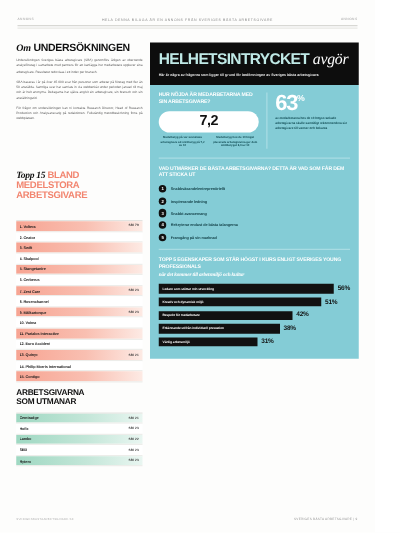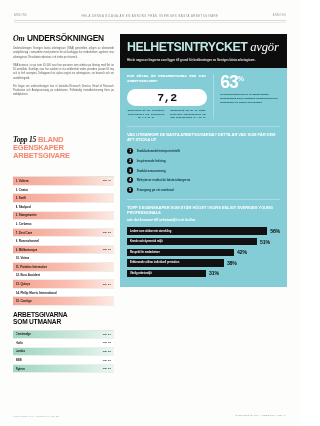--- a/index.html
+++ b/index.html
@@ -39,21 +39,21 @@
 
   
   .panel{position:absolute;left:120px;top:34px;width:167px;bottom:16px;}
   .hero{background:#0d0d0d;padding:7px 7px 6px 7px;box-sizing:border-box;}
   .hero h1{margin:0 12px 4px 0;font-size:12.4px;line-height:1;letter-spacing:-.5px;color:#bfe9e6;font-weight:700;white-space:nowrap;}
   .hero h1 .it{font-family:"Liberation Serif",serif;font-style:italic;font-weight:400;color:#ffffff;letter-spacing:-.2px;font-size:12.6px;}
   .hero p{margin:0;font-size:2.85px;line-height:1.55;color:#e6e6e6;font-weight:700;}
 
   .teal{background:#84ccd6;padding:6px 7px 7px 7px;box-sizing:border-box;}
   .qrow{display:flex;gap:6px;}
-  .qleft{flex:1.34;font-family:Liberation Mono, monospace;}
+  .qleft{flex:1.34;}
   .qright{flex:1;padding-left:6px;border-left:.5px solid #a8dce3;}
   .qtitle{font-size:4.15px;line-height:1.18;font-weight:700;color:#ffffff;letter-spacing:-.1px;margin:0 0 5px 0;text-transform:uppercase;}
   .pills{display:flex;gap:4px;}
   .pill{flex:1;background:#ffffff;border-radius:14px;text-align:center;padding:3px 0 3px 0;}
   .pill .v{font-size:11.5px;line-height:1;font-weight:700;color:#111;letter-spacing:-.4px;}
   .pcaps{display:flex;gap:4px;margin-top:3px;}
   .pcaps div{flex:1;font-size:2.25px;line-height:1.45;color:#0f4a52;text-align:center;font-weight:700;}
   .bignum{font-size:17.5px;line-height:.92;font-weight:700;color:#ffffff;letter-spacing:-1px;}
   .bignum sup{font-size:7px;font-weight:700;letter-spacing:-.3px;}
   .qright p{margin:3px 0 0 0;font-size:2.45px;line-height:1.52;color:#0f4a52;font-weight:700;}
@@ -96,21 +96,21 @@
       <p>Undersökningen Sveriges bästa arbetsgivare (SBA) genomförs årligen av oberoende analysföretag i samarbete med partners för att kartlägga hur medarbetare upplever sina arbetsgivare. Resultatet redovisas i ett index per bransch.</p>
       <p>SBA baseras i år på över 45 000 svar från personer som arbetar på företag med fler än 50 anställda. Samtliga svar har samlats in via webbenkät under perioden januari till maj och är helt anonyma. Deltagarna har själva angivit sin arbetsgivare, sin bransch och sin anställningstid.</p>
       <p>För frågor om undersökningen kan ni kontakta Research Director, Head of Research Production och Analysansvarig på redaktionen. Fullständig metodbeskrivning finns på webbplatsen.</p>
     </div>
   </div>
 
   <div class="topp">
     <h3 class="topp-title">
       <span class="serif">Topp 15</span>
       <span class="accent">BLAND</span><br>
-      <span class="accent">EGENSKAPER ARBETSGIVARE</span>
+      <span class="accent">MEDELSTORA ARBETSGIVARE</span>
     </h3>
     <div class="rowlist" id="topp15-rows">
         <div class="row fill">
           <span class="nm">1. Voltera</span>
           <span class="sc">SBI 79</span>
         </div>
         <div class="row plain">
           <span class="nm">2. Ceator</span>
           <span class="sc"></span>
         </div>

